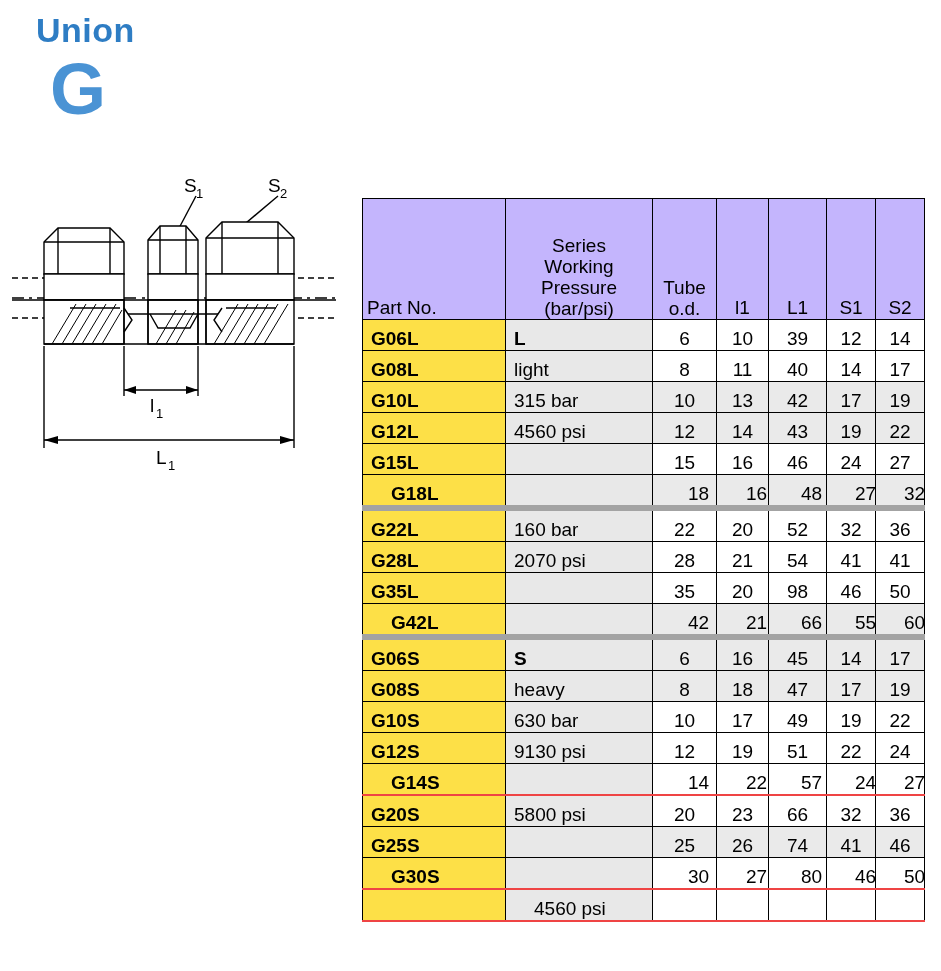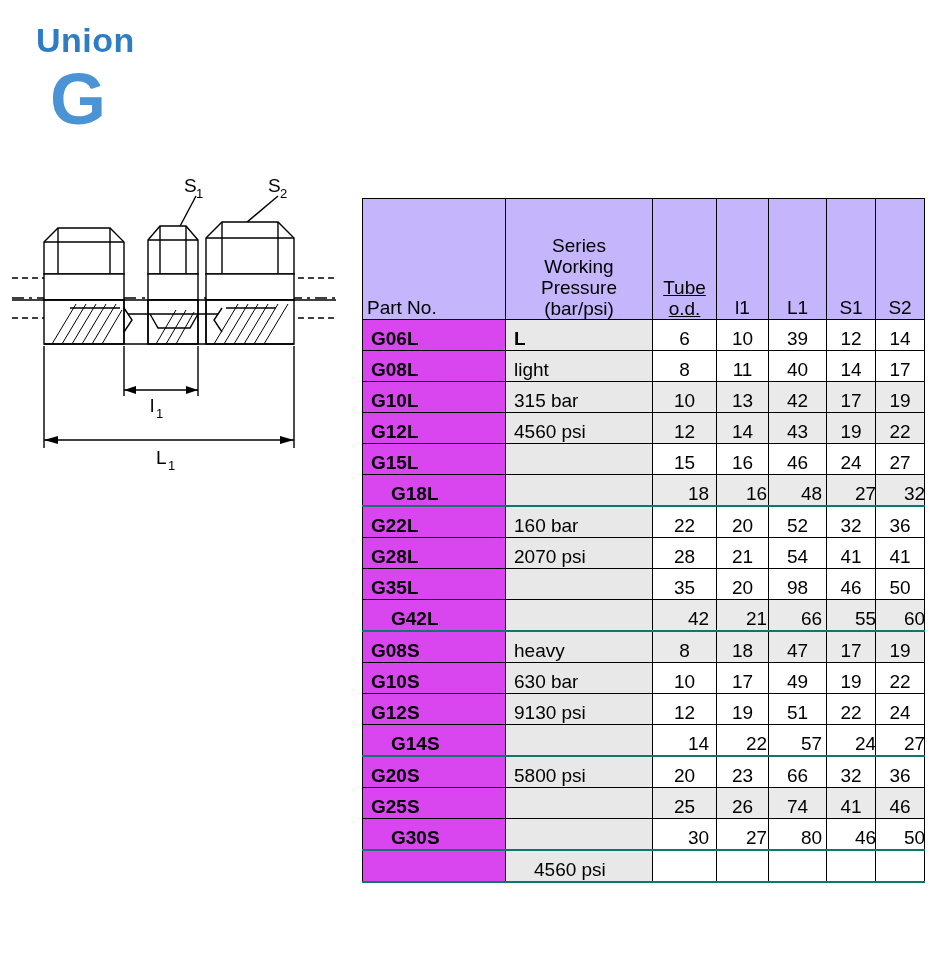--- a/index.html
+++ b/index.html
@@ -13,21 +13,21 @@
     position: relative;
     font-family: "Liberation Sans", sans-serif;
     color: #000000;
     overflow: hidden;
   }
 
   
   #title-block {
     position: absolute;
     left: 36px;
-    top: 20px;
+    top: 10px;
   }
   #product-title {
     font-size: 34px;
     font-weight: bold;
     color: #2e7dc4;
     line-height: 40px;
     letter-spacing: 0.5px;
   }
   #product-code {
     font-size: 72px;
@@ -87,51 +87,50 @@
   }
   thead td.hd-part {
     text-align: left;
     padding-left: 4px;
   }
   thead td.hd-series {
     line-height: 21px;
   }
   thead td.hd-tube {
     line-height: 21px;
-    text-decoration: underline;
   }
 
   
   tbody td {
     height: 30px;
     text-align: center;
     font-size: 19px;
   }
   tbody td.part {
     text-align: left;
     padding-left: 8px;
     font-weight: bold;
-    background: #d946ef;
+    background: #fde047;
   }
   tbody td.series {
     text-align: left;
     padding-left: 8px;
     background: #e8e8e8;
   }
   tbody td.series.bold { font-weight: bold; }
   tbody tr.shaded td.num { background: #eaeaea; }
   tbody tr.plain td.num { background: #ffffff; }
 
   
   tbody tr.group-end td {
-    border-bottom: 2px solid #0f766e;
+    border-bottom: 2px solid #ef4444;
     padding-left: 28px;
   }
   tbody tr.group-start td {
-    border-top: 2px solid #a3a3a3;
+    border-top: 6px solid #a3a3a3;
   }
   thead tr td { border-bottom: 2px solid #000000; }
 </style>
 </head>
 <body>
 
 <div id="title-block">
   <div id="product-title">Union</div>
   <div id="product-code">G</div>
 </div>
@@ -349,20 +348,29 @@
         </tr>
         <tr class="shaded group-end">
           <td class="part">G42L</td>
           <td class="series"></td>
           <td class="num">42</td>
           <td class="num">21</td>
           <td class="num">66</td>
           <td class="num">55</td>
           <td class="num">60</td>
         </tr>
+        <tr class="shaded group-start">
+          <td class="part">G06S</td>
+          <td class="series bold">S</td>
+          <td class="num">6</td>
+          <td class="num">16</td>
+          <td class="num">45</td>
+          <td class="num">14</td>
+          <td class="num">17</td>
+        </tr>
         <tr class="shaded">
           <td class="part">G08S</td>
           <td class="series">heavy</td>
           <td class="num">8</td>
           <td class="num">18</td>
           <td class="num">47</td>
           <td class="num">17</td>
           <td class="num">19</td>
         </tr>
         <tr class="plain">

